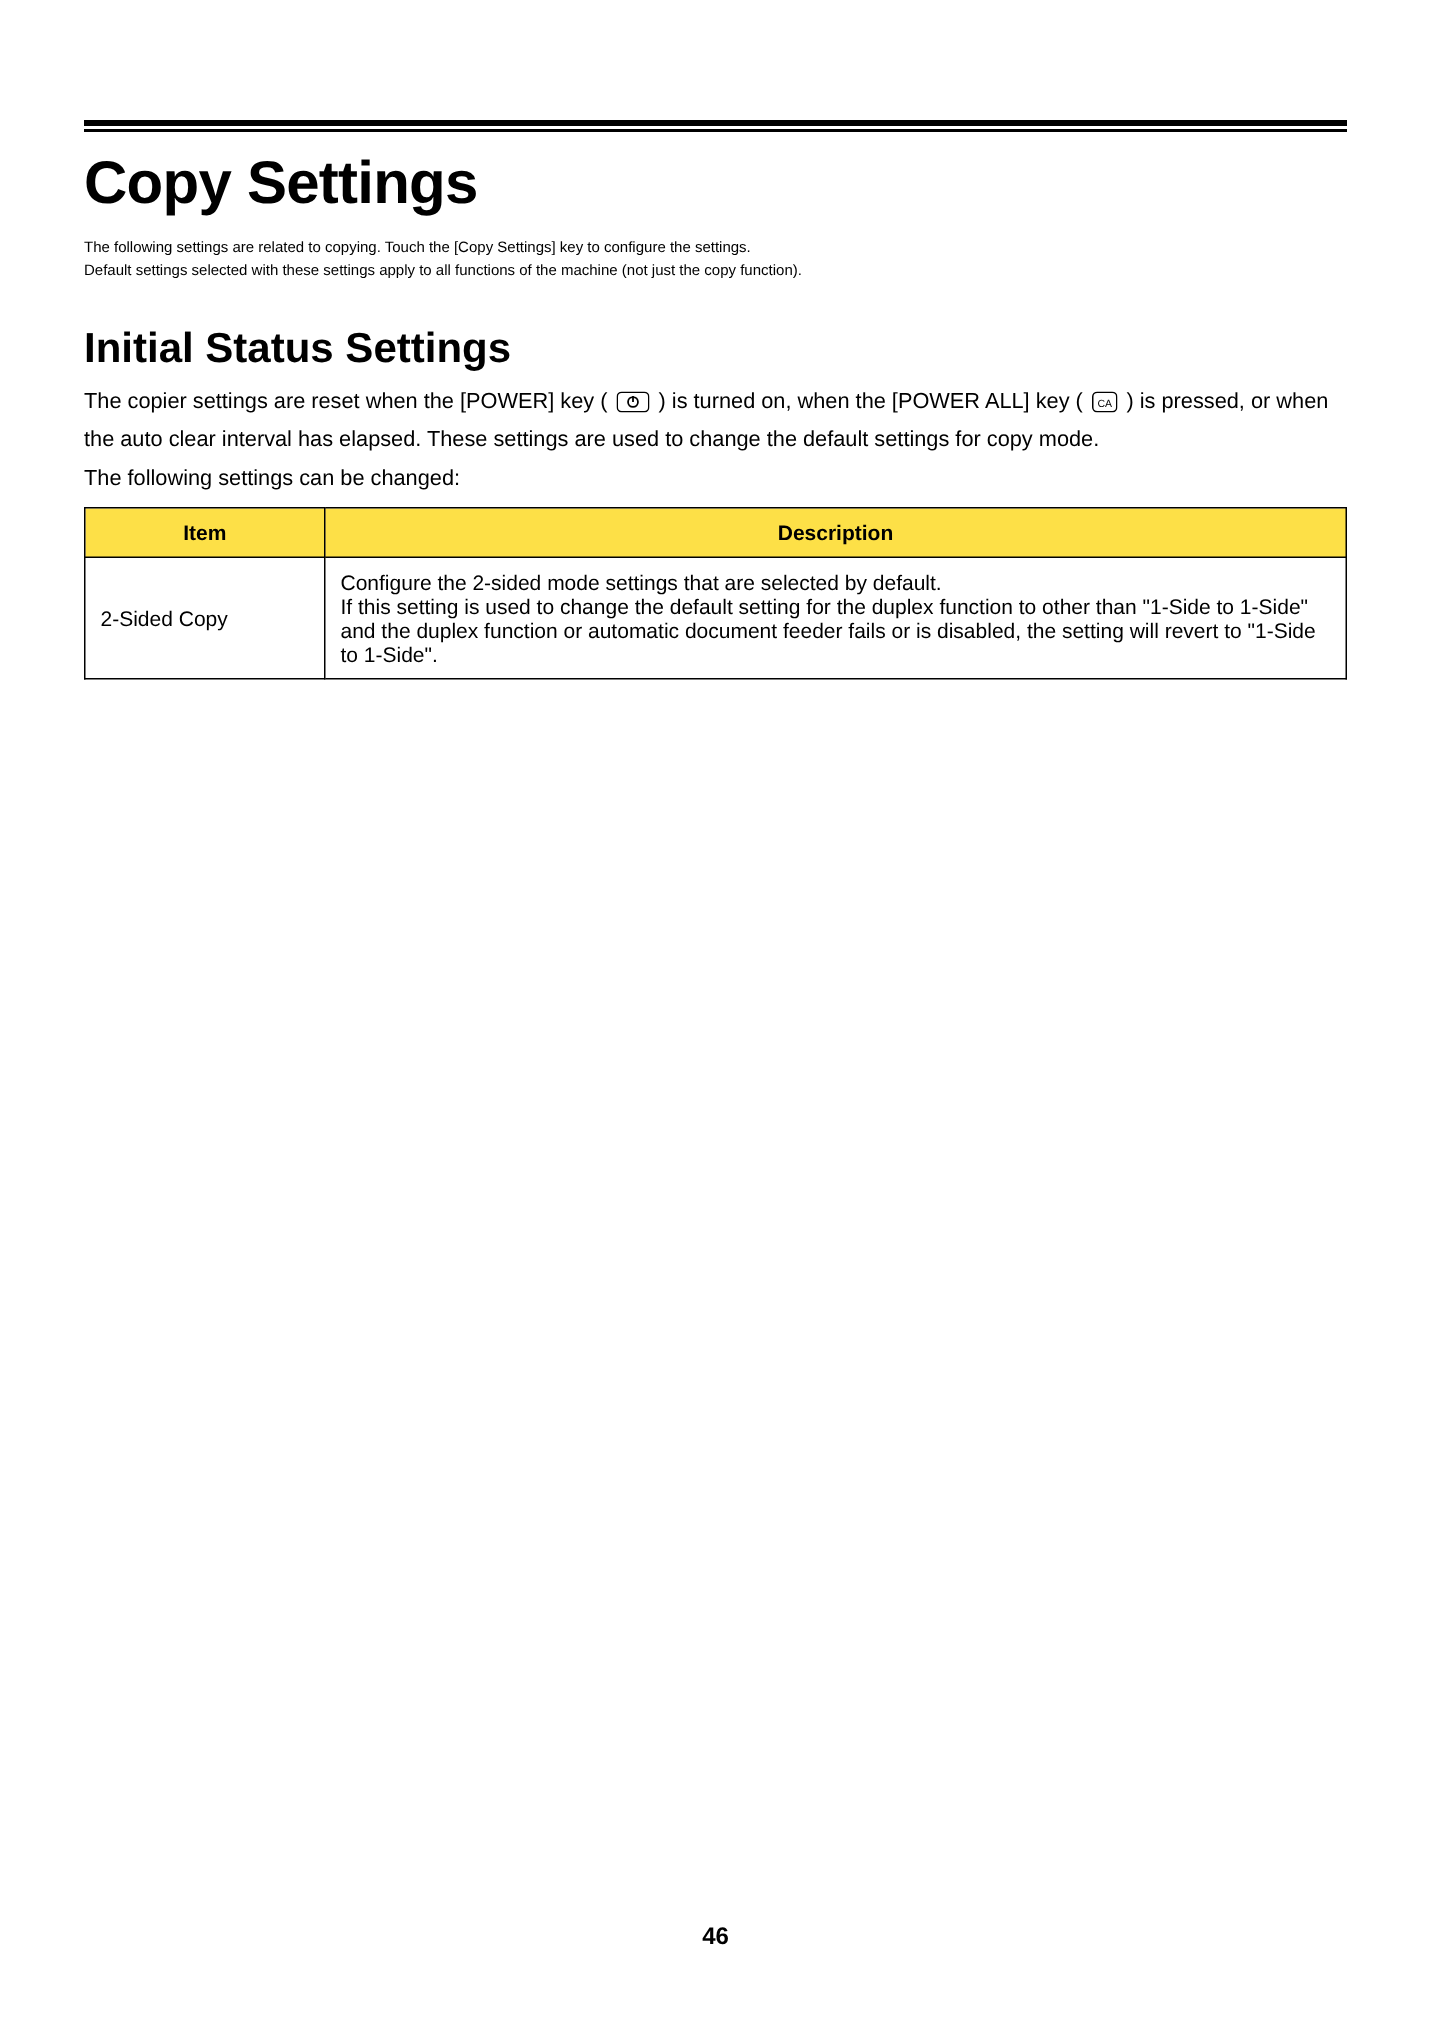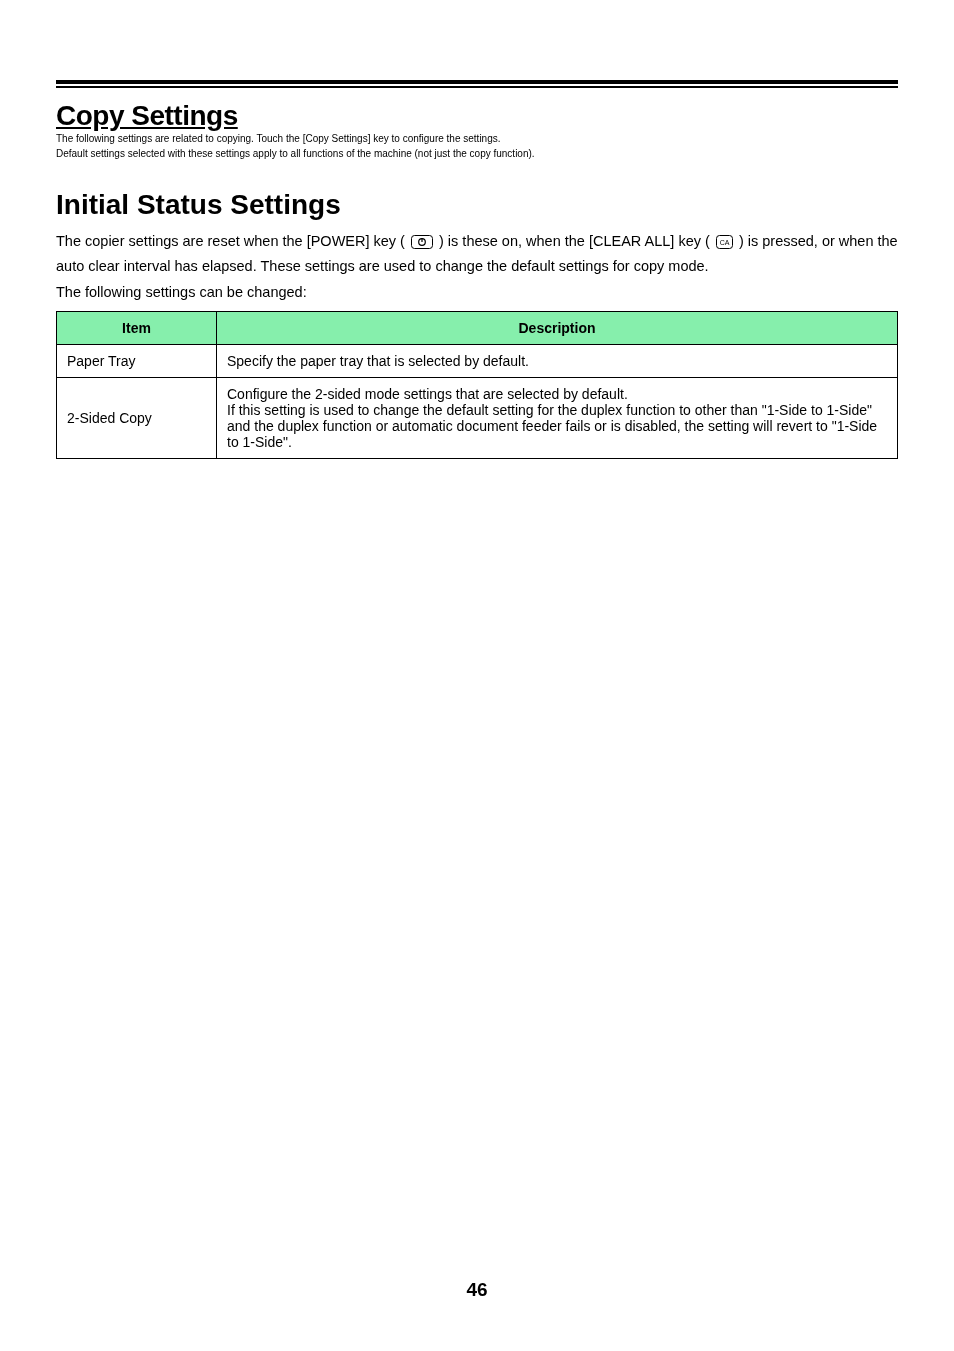--- a/index.html
+++ b/index.html
@@ -15,24 +15,24 @@
       position: relative;
       padding: 80px 56px 40px 56px;
     }
     .top-rule {
       border-top: 4px solid #000;
       border-bottom: 2px solid #000;
       height: 8px;
       margin-bottom: 12px;
     }
     h1.main-title {
-      font-size: 28px;
+      font-size: 40px;
       font-weight: bold;
+      margin-bottom: 14px;
       letter-spacing: -0.5px;
-      text-decoration: underline;
     }
     p.intro {
       font-size: 10px;
       line-height: 1.45;
       margin-bottom: 28px;
     }
     h2.sub-title {
       font-size: 28px;
       font-weight: bold;
       margin-bottom: 10px;
@@ -53,34 +53,34 @@
       margin-top: 8px;
     }
     table.settings th, table.settings td {
       border: 1px solid #000;
       padding: 8px 10px;
       font-size: 14px;
       text-align: left;
       vertical-align: middle;
     }
     table.settings th {
-      background: #86efac;
+      background: #fde047;
       text-align: center;
       font-weight: bold;
     }
     table.settings td.item-cell {
       width: 160px;
     }
     .page-number {
       position: absolute;
       bottom: 50px;
       left: 0;
       right: 0;
       text-align: center;
-      font-size: 19px;
+      font-size: 16px;
       font-weight: bold;
     }
   </style>
 </head>
 <body>
 
 <div class="top-rule"></div>
 
 <h1 class="main-title">Copy Settings</h1>
 
@@ -90,43 +90,39 @@
 
 <p class="subintro">
   <span>The copier settings are reset when the [POWER] key (</span>
   <span class="inline-icon">
     <svg width="22" height="14" viewBox="0 0 22 14">
       <rect x="0.5" y="0.5" width="21" height="13" rx="3" ry="3" fill="none" stroke="#000" stroke-width="1"></rect>
       <circle cx="11" cy="7" r="3.3" fill="none" stroke="#000" stroke-width="1.2"></circle>
       <line x1="11" y1="3" x2="11" y2="7" stroke="#000" stroke-width="1.2"></line>
     </svg>
   </span>
-  <span>) is these on, when the [CLEAR ALL] key (</span>
+  <span>) is turned on, when the [POWER ALL] key (</span>
   <span class="inline-icon">
     <svg width="17" height="14" viewBox="0 0 17 14">
       <rect x="0.5" y="0.5" width="16" height="13" rx="3" ry="3" fill="none" stroke="#000" stroke-width="1"></rect>
       <text x="8.5" y="10" text-anchor="middle" font-size="7" font-family="Arial" fill="#000">CA</text>
     </svg>
   </span>
   <span>) is pressed, or when the auto clear interval has elapsed. These settings are used to change the default settings for copy mode.</span>
 </p>
 <p class="subintro">The following settings can be changed:</p>
 
 <table class="settings">
   <thead>
     <tr>
       <th>Item</th>
       <th>Description</th>
     </tr>
   </thead>
   <tbody>
     <tr>
-      <td class="item-cell">Paper Tray</td>
-      <td>Specify the paper tray that is selected by default.</td>
-    </tr>
-    <tr>
       <td class="item-cell">2-Sided Copy</td>
       <td>Configure the 2-sided mode settings that are selected by default.<br>If this setting is used to change the default setting for the duplex function to other than "1-Side to 1-Side" and the duplex function or automatic document feeder fails or is disabled, the setting will revert to "1-Side to 1-Side".</td>
     </tr>
   </tbody>
 </table>
 
 <div class="page-number">46</div>
 
 </body></html>

